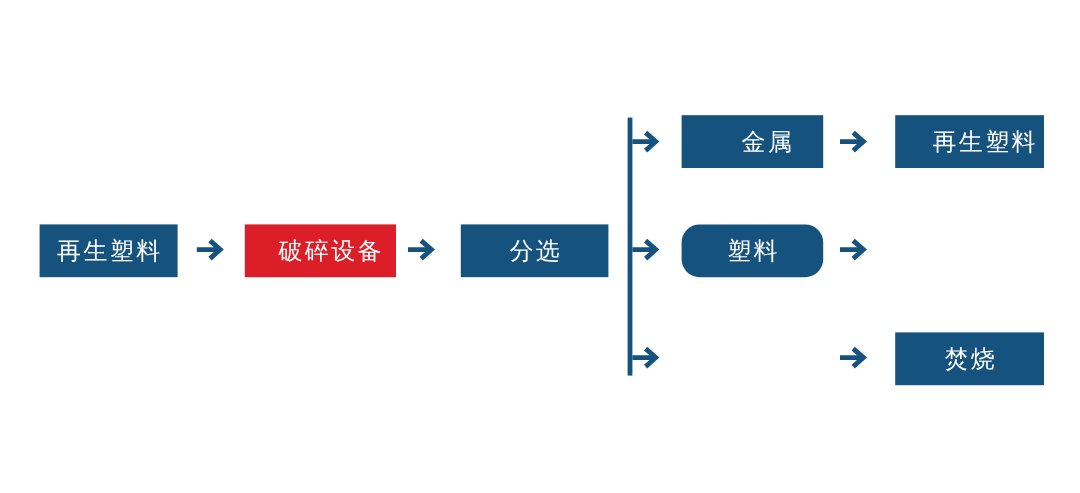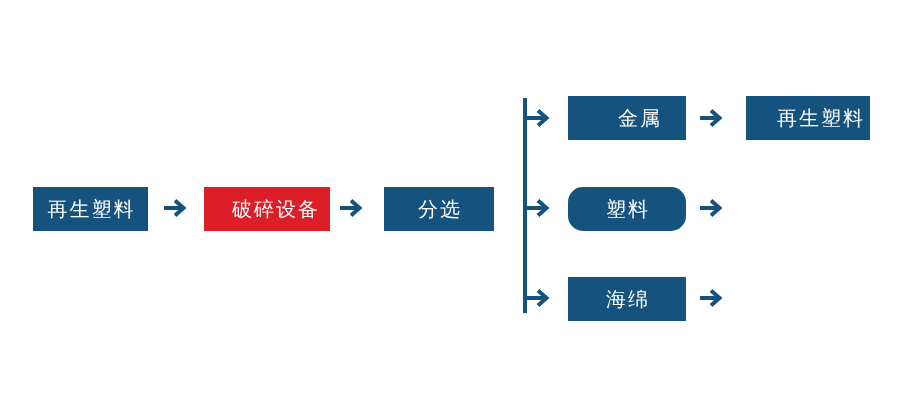--- a/index.html
+++ b/index.html
@@ -31,21 +31,21 @@
     letter-spacing: 2px;
     text-indent: 2px;
     white-space: nowrap;
   }
   .blue { background: var(--blue); }
   .red  { background: var(--red); }
 
   
   .n-source  { left: 33px;  top: 187px; width: 115px; }
   .n-crusher { left: 204px; top: 187px; width: 126px; padding-left: 16px; }
-  .n-sorting { left: 384px; top: 187px; width: 110px; }
+  .n-sorting { left: 384px; top: 187px; width: 123px; }
 
   
   .col-mat { left: 568px; width: 118px; }
   .col-res { left: 746px; width: 124px; }
   .row-0 { top: 96px; padding-left: 24px; }
   .row-1 { top: 187px; border-radius: 15px; }
   .row-2 { top: 277px; }
 
   
   .vline {
@@ -132,21 +132,21 @@
         <path d="M12 2.5 L20.5 10 L12 17.5"></path>
       </svg>
   </span>
 
   <span class="arrow a-branch ay-2">
     <svg viewBox="0 0 26 20">
         <path d="M1 10 H19"></path>
         <path d="M12 2.5 L20.5 10 L12 17.5"></path>
       </svg>
   </span>
-  <div class="node blue col-mat row-2">海绵</div>
   <span class="arrow a-mid ay-2">
     <svg viewBox="0 0 26 20">
         <path d="M1 10 H19"></path>
         <path d="M12 2.5 L20.5 10 L12 17.5"></path>
       </svg>
   </span>
+  <div class="node blue col-res row-2">焚烧</div>
 
 </div>
 
 </body></html>

